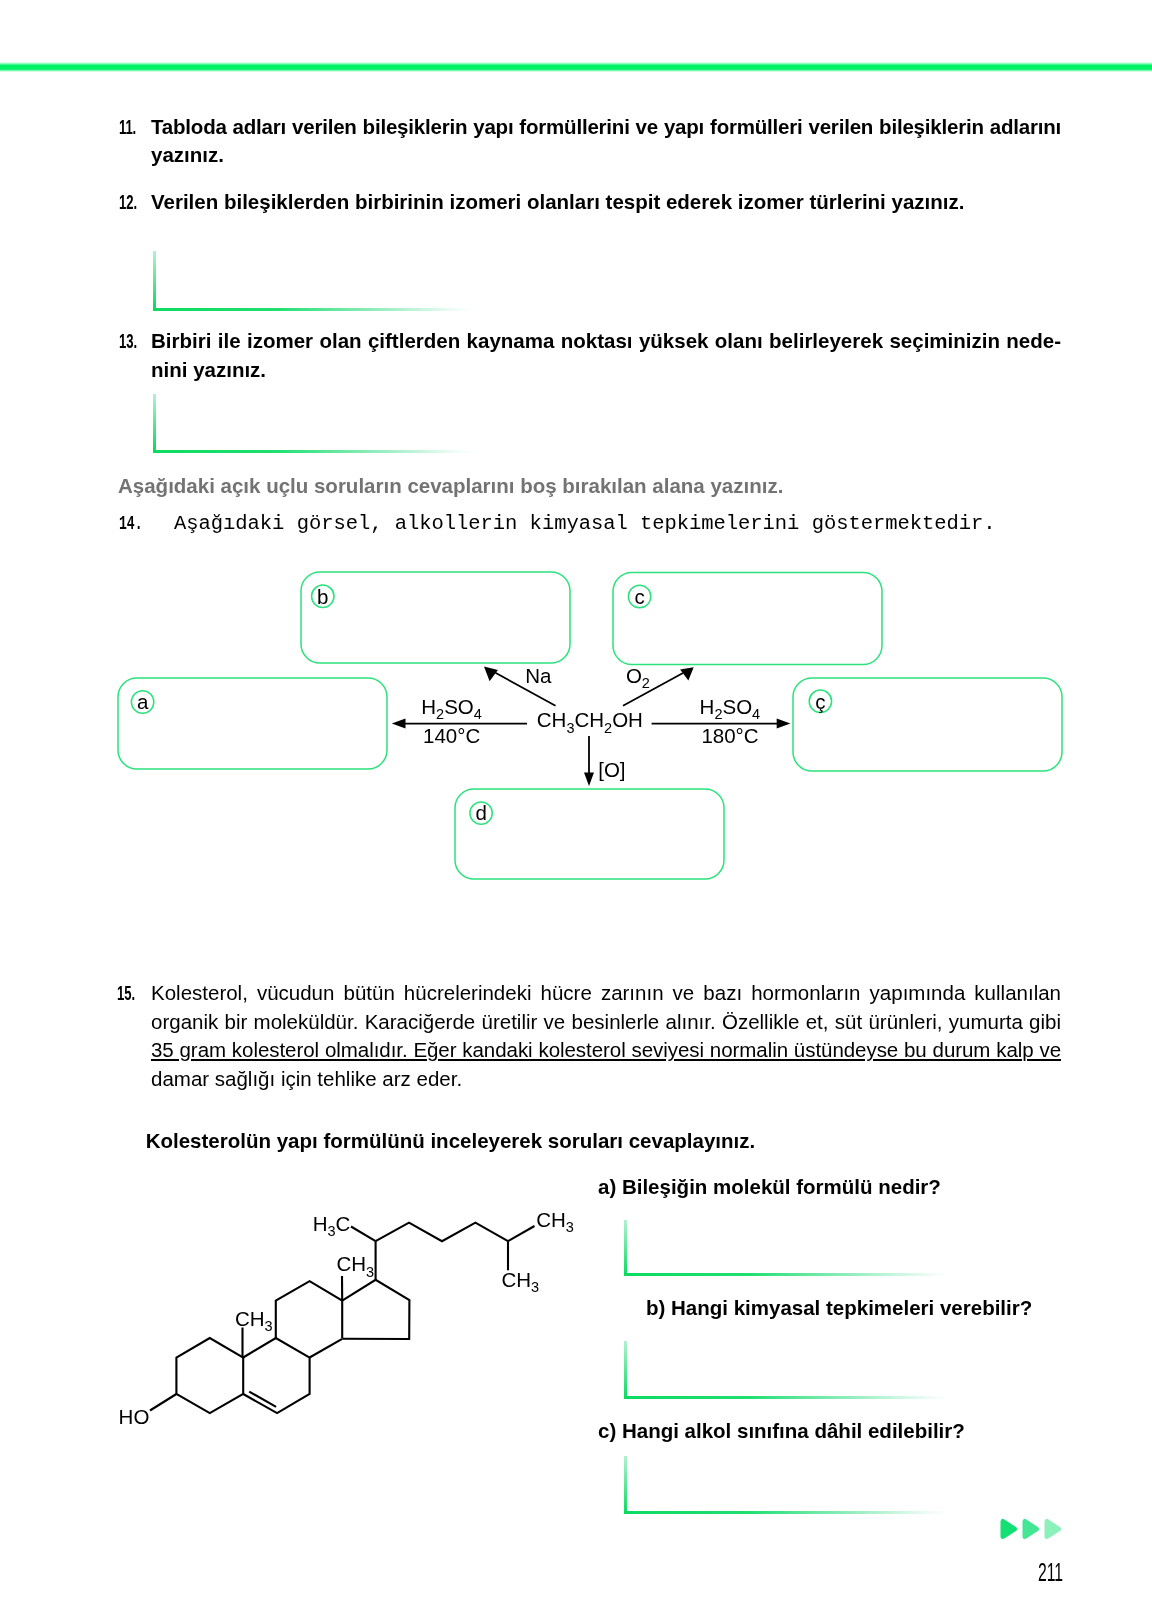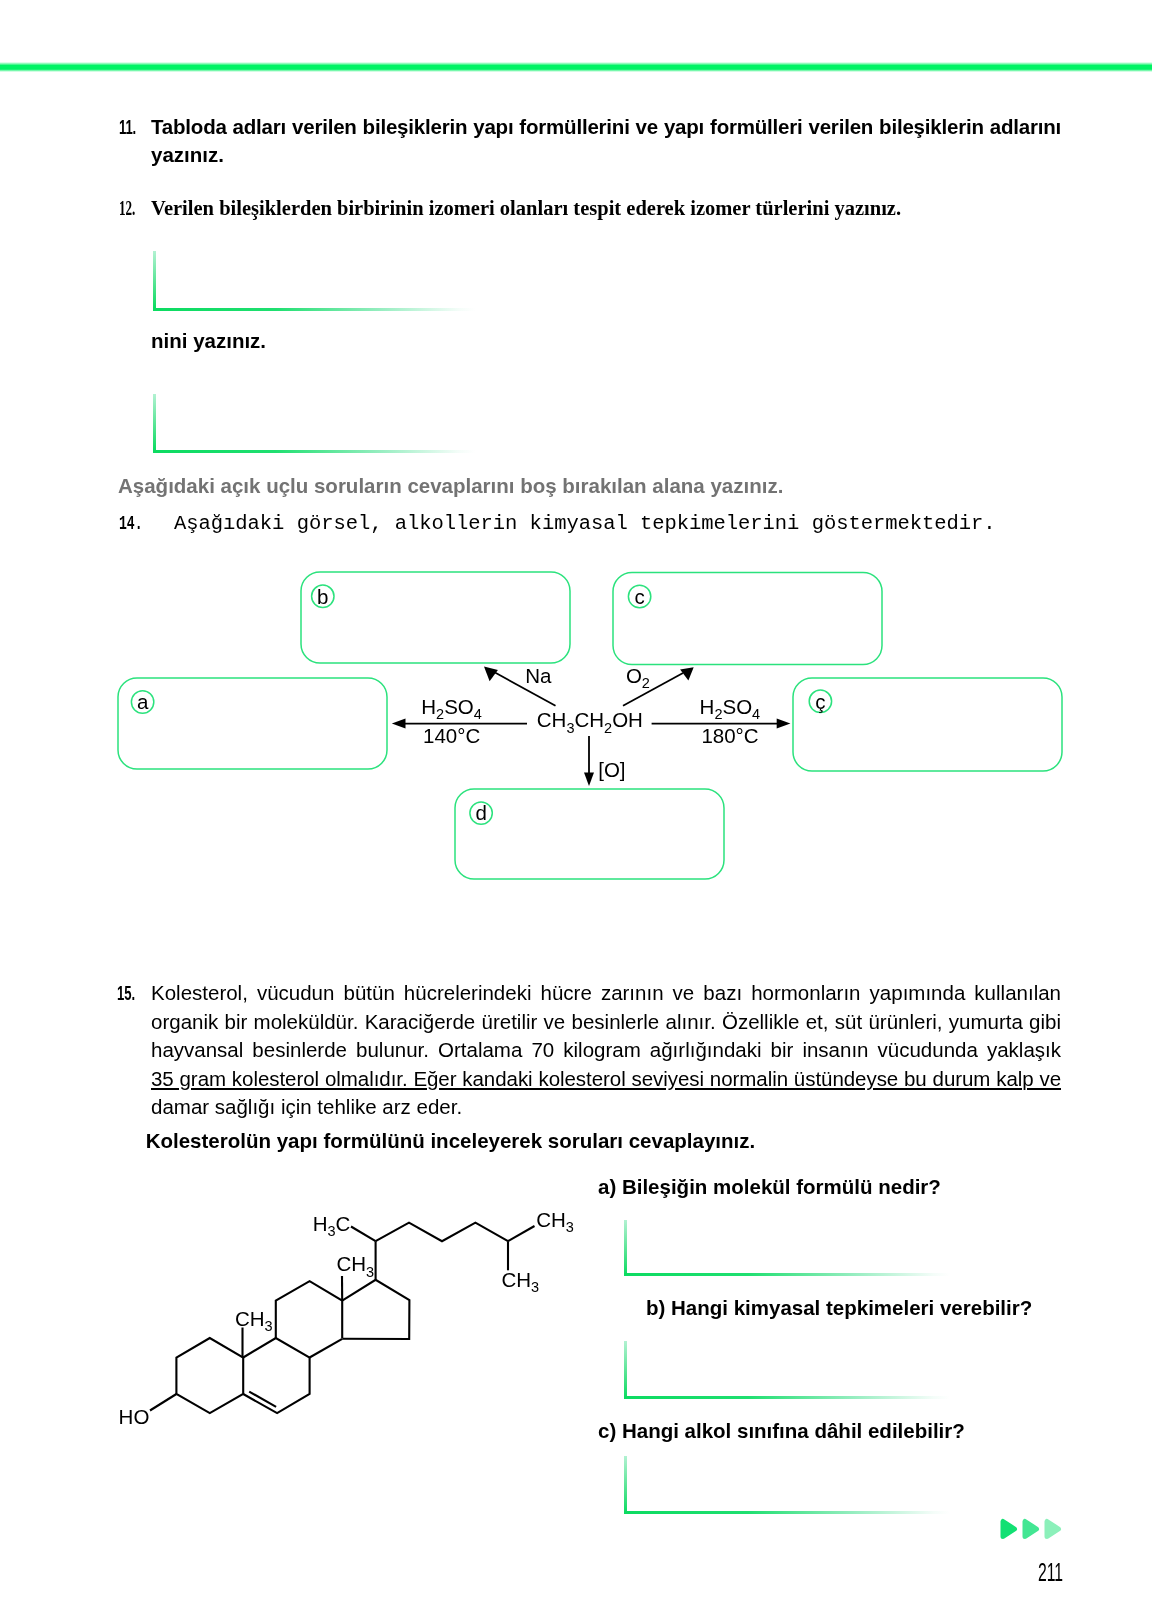--- a/index.html
+++ b/index.html
@@ -18,28 +18,29 @@
 <body>
 <div id="page">
 
   <div class="abs" style="left:0;top:62px;width:1152px;height:10px;background:linear-gradient(to bottom,rgba(0,243,100,0),#00f364 35%,#00f364 72%,rgba(0,243,100,0));"></div>
 
   <div class="abs q b" style="left:151px;top:112.9px;width:910px;">
     <div class="jl" style="letter-spacing:-0.2px;"><span class="num">11.</span>Tabloda adları verilen bileşiklerin yapı formüllerini ve yapı formülleri verilen bileşiklerin adlarını</div>
     <div>yazınız.</div>
   </div>
 
-  <div class="abs q b" style="left:151px;top:194px;width:910px;font-family:Liberation Serif, serif;">
+  <div class="abs q b" style="left:151px;top:188px;width:910px;">
     <div><span class="num">12.</span>Verilen bileşiklerden birbirinin izomeri olanları tespit ederek izomer türlerini yazınız.</div>
   </div>
 
   <div class="vline" style="left:153px;top:251px;height:57px;"></div>
   <div class="hline" style="left:153px;top:308px;width:322px;"></div>
 
   <div class="abs q b" style="left:151px;top:327.4px;width:910px;">
+    <div class="jl"><span class="num">13.</span>Birbiri ile izomer olan çiftlerden kaynama noktası yüksek olanı belirleyerek seçiminizin nede-</div>
     <div>nini yazınız.</div>
   </div>
 
   <div class="vline" style="left:153px;top:394px;height:56px;"></div>
   <div class="hline" style="left:153px;top:450px;width:322px;"></div>
 
   <div class="abs q b" style="left:118px;top:471.6px;color:#737373;">Aşağıdaki açık uçlu soruların cevaplarını boş bırakılan alana yazınız.</div>
 
   <div class="abs q" style="left:118.5px;top:510.4px;font-family:Liberation Mono, monospace;"><span class="b" style="display:inline-block;transform:scaleX(0.64);transform-origin:0 50%;margin-right:-6px;">14.</span>&nbsp;&nbsp;<span style="letter-spacing:-0.04px;">Aşağıdaki görsel, alkollerin kimyasal tepkimelerini göstermektedir.</span></div>
 
@@ -84,21 +85,20 @@
       <polygon points="484,106.5 497.9,109.9 489.6,121.3"></polygon>
       <polygon points="693.7,107.3 688.4,120.6 680.1,109.5"></polygon>
       <polygon points="589,226 584,212.5 594,212.5"></polygon>
     </g>
   </svg>
 
 
   <div class="abs q" style="left:151px;top:979.3px;width:910px;">
     <div class="jl"><span class="num b" style="left:-34px;">15.</span>Kolesterol, vücudun bütün hücrelerindeki hücre zarının ve bazı hormonların yapımında kullanılan</div>
     <div class="jl">organik bir moleküldür. Karaciğerde üretilir ve besinlerle alınır. Özellikle et, süt ürünleri, yumurta gibi</div>
-    <div class="jl">hayvansal besinlerde bulunur. Ortalama 70 kilogram ağırlığındaki bir insanın vücudunda yaklaşık</div>
     <div class="jl" style="letter-spacing:-0.05px;text-decoration:underline;">35 gram kolesterol olmalıdır. Eğer kandaki kolesterol seviyesi normalin üstündeyse bu durum kalp ve</div>
     <div>damar sağlığı için tehlike arz eder.</div>
   </div>
 
   <div class="abs q b" style="left:145.7px;top:1126.6px;">Kolesterolün yapı formülünü inceleyerek soruları cevaplayınız.</div>
 
   <svg class="abs" style="left:100px;top:1190px;" width="520" height="255" viewBox="0 0 520 255" fill="none">
     <g stroke="#000" stroke-width="2.1" stroke-linejoin="miter">
       <polygon points="109.8,148 76.4,167.5 76.4,204 109.8,223.1 143.2,204 143.2,167.5"></polygon>
       <polyline points="143.2,167.5 175.8,148 209.6,167.5 209.6,204 177.1,223.1 143.2,204"></polyline>

